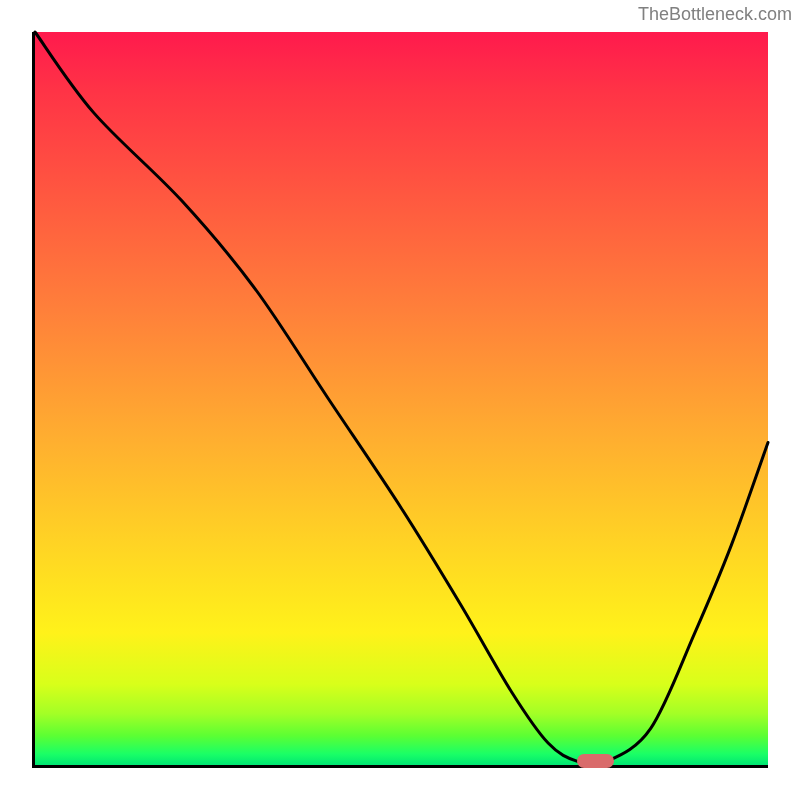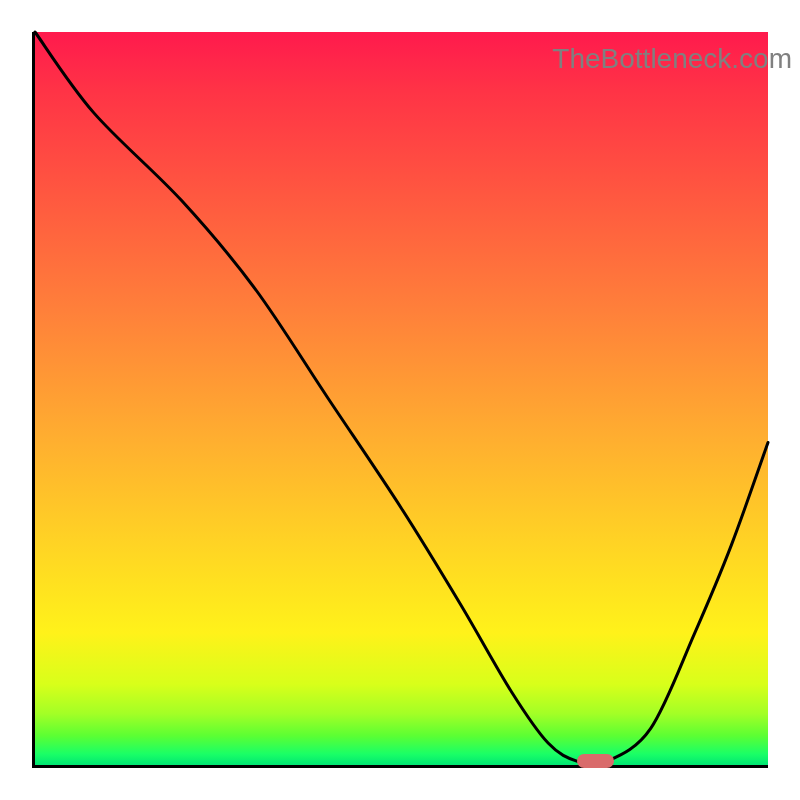--- a/index.html
+++ b/index.html
@@ -13,25 +13,24 @@
   }
   .container {
     position: relative;
     width: 800px;
     height: 800px;
   }
   .watermark {
     position: absolute;
     top: 4px;
     right: 8px;
-    font-size: 28px;
+    font-size: 18px;
     color: #808080;
     font-weight: 500;
     z-index: 10;
-    margin-top: 39px;
   }
   .plot-frame {
     position: absolute;
     left: 32px;
     top: 32px;
     width: 736px;
     height: 736px;
     border-left: 3px solid #000;
     border-bottom: 3px solid #000;
     box-sizing: border-box;

